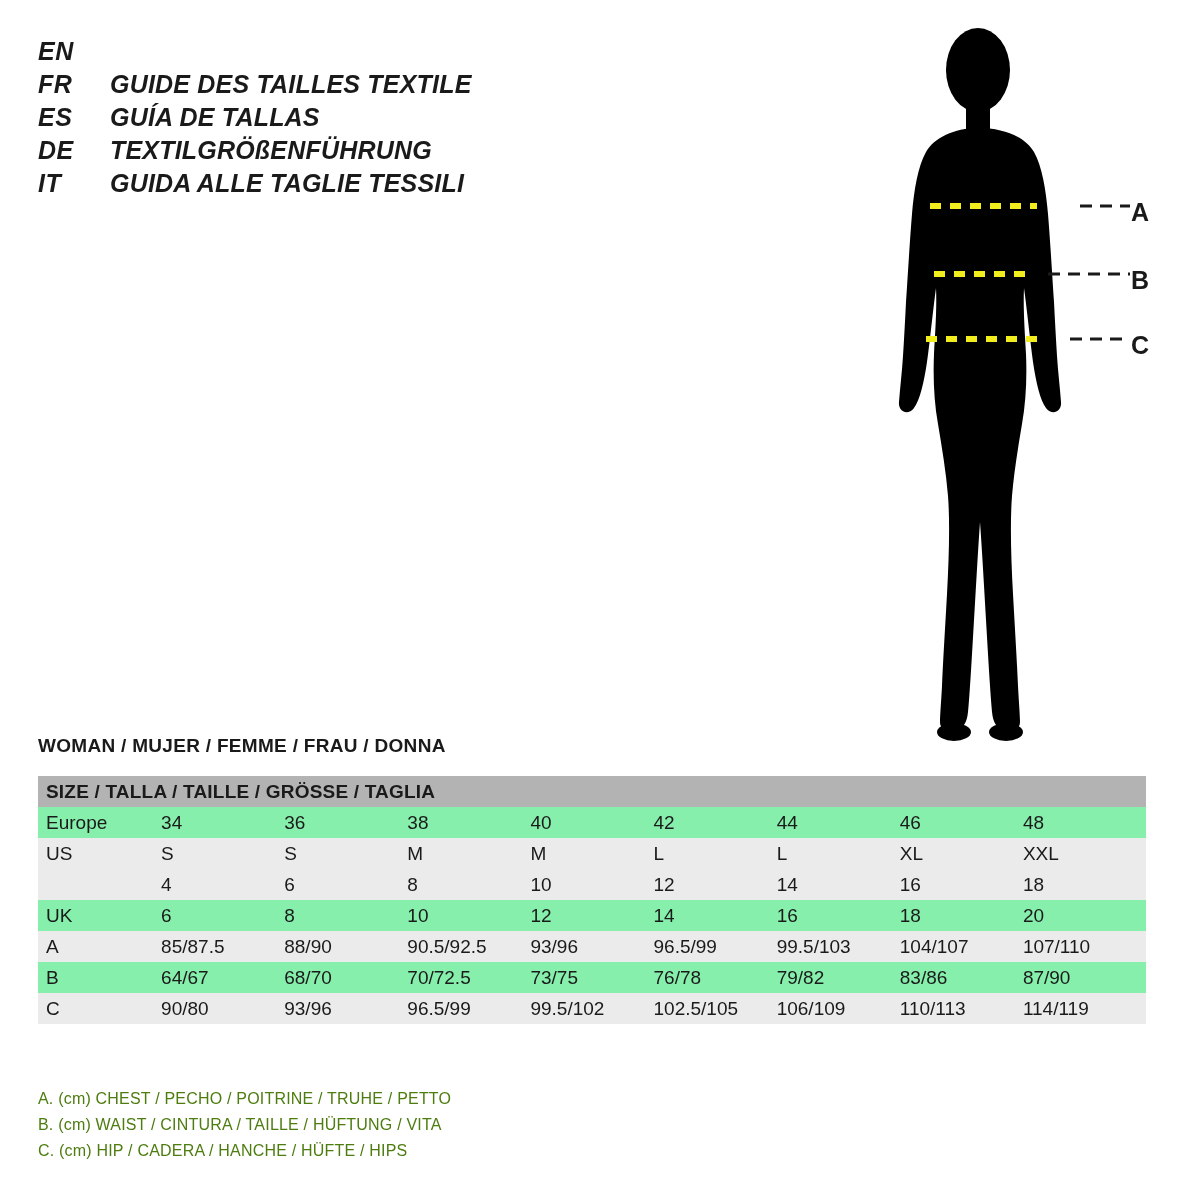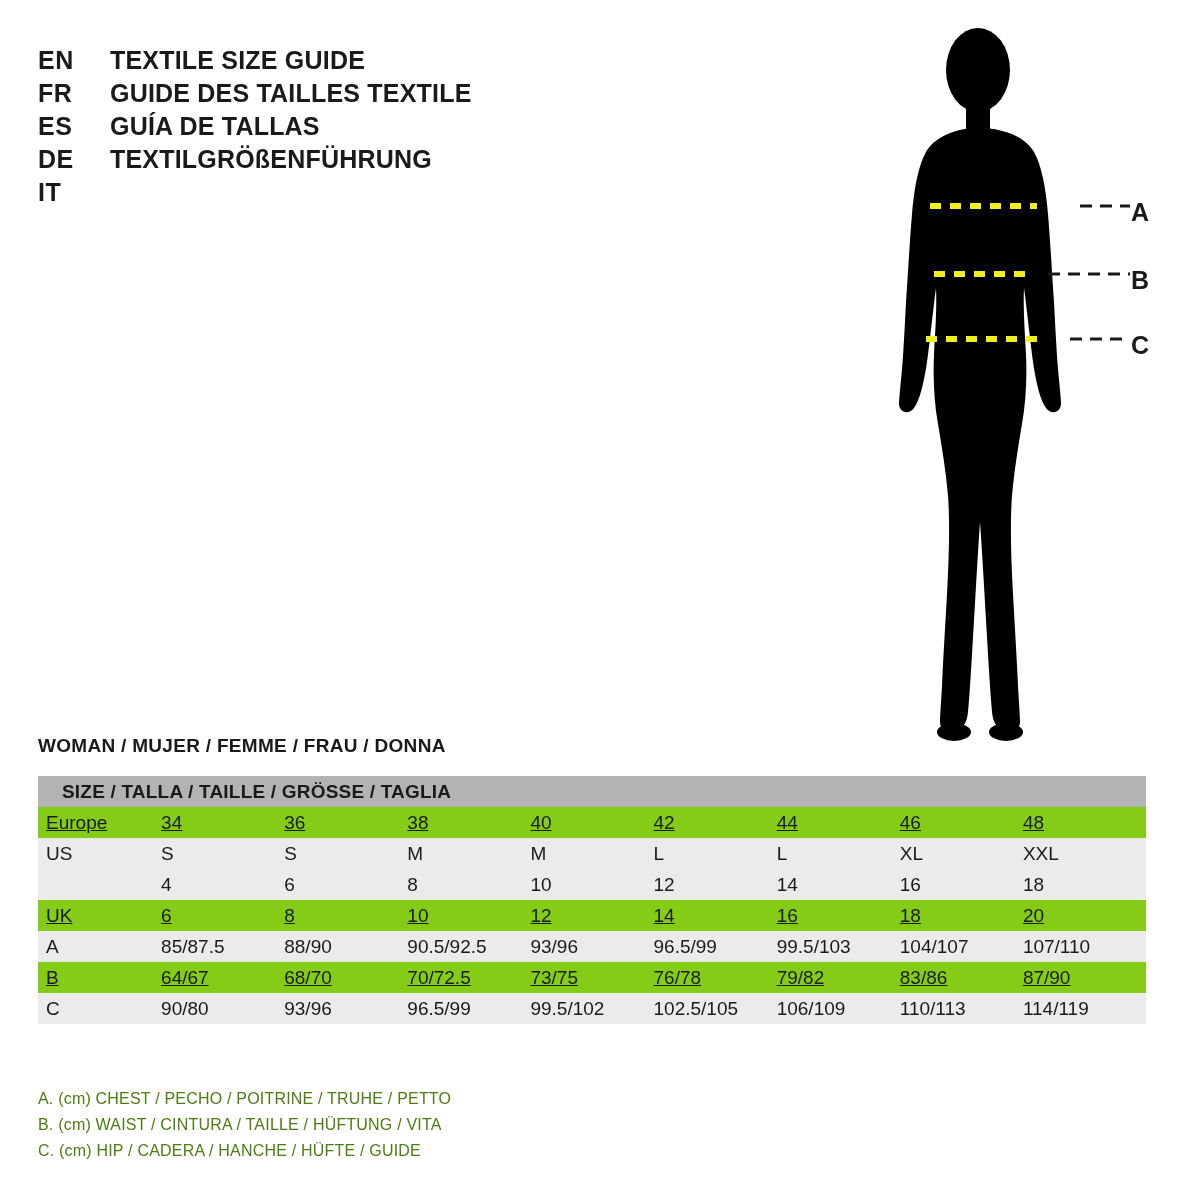--- a/index.html
+++ b/index.html
@@ -13,22 +13,23 @@
     position: relative;
     font-family: "Liberation Sans", sans-serif;
     color: #1a1a1a;
     overflow: hidden;
   }
 
   
   #lang-block {
     position: absolute;
     left: 38px;
-    top: 46px;
+    top: 37px;
     width: 620px;
+    font-style: italic;
   }
   .lang-row {
     display: flex;
     align-items: baseline;
     height: 33px;
   }
   .lang-code {
     width: 72px;
     font-size: 25px;
     font-weight: bold;
@@ -85,33 +86,33 @@
   th, td {
     font-size: 19px;
     height: 31px;
     padding: 0;
     color: #1a1a1a;
     font-weight: normal;
   }
   th.head-cell {
     background: #b3b3b3;
     text-align: left;
-    padding-left: 24px;
+    padding-left: 8px;
     font-weight: bold;
     letter-spacing: .2px;
   }
   td.row-label {
     text-align: left;
     padding-left: 8px;
   }
   td.val {
     text-align: left;
   }
   tr.shade td { background: #ebebeb; margin-left: 13px; }
-  tr.plain td { background: #84cc16; text-decoration: underline; }
+  tr.plain td { background: #86efac; }
 
   
   #footnotes {
     position: absolute;
     left: 38px;
     top: 1090px;
     width: 900px;
   }
   .footnote {
     font-size: 16px;
@@ -121,36 +122,36 @@
     color: #4d7c0f;
     white-space: nowrap;
   }
 </style>
 </head>
 <body>
 
 <div id="lang-block">
   <div class="lang-row">
     <span class="lang-code">EN</span>
-    <span class="lang-text">TEXTILE SIZE GUIDE</span>
   </div>
   <div class="lang-row">
     <span class="lang-code">FR</span>
     <span class="lang-text">GUIDE DES TAILLES TEXTILE</span>
   </div>
   <div class="lang-row">
     <span class="lang-code">ES</span>
     <span class="lang-text">GUÍA DE TALLAS</span>
   </div>
   <div class="lang-row">
     <span class="lang-code">DE</span>
     <span class="lang-text">TEXTILGRÖßENFÜHRUNG</span>
   </div>
   <div class="lang-row">
     <span class="lang-code">IT</span>
+    <span class="lang-text">GUIDA ALLE TAGLIE TESSILI</span>
   </div>
 </div>
 
 <div id="figure-area">
   <svg width="360" height="740" viewBox="0 0 360 740" xmlns="http://www.w3.org/2000/svg">
 
     <ellipse cx="148" cy="60" rx="32" ry="42" fill="#000000"></ellipse>
 
     <rect x="136" y="96" width="24" height="28" fill="#000000"></rect>
 
@@ -297,14 +298,14 @@
         <td class="val">110/113</td>
         <td class="val">114/119</td>
       </tr>
     </tbody>
   </table>
 </div>
 
 <div id="footnotes">
   <div class="footnote">A. (cm) CHEST / PECHO / POITRINE / TRUHE / PETTO</div>
   <div class="footnote">B. (cm) WAIST / CINTURA / TAILLE / HÜFTUNG / VITA</div>
-  <div class="footnote">C. (cm) HIP / CADERA / HANCHE / HÜFTE / GUIDE</div>
+  <div class="footnote">C. (cm) HIP / CADERA / HANCHE / HÜFTE / HIPS</div>
 </div>
 
 </body></html>

